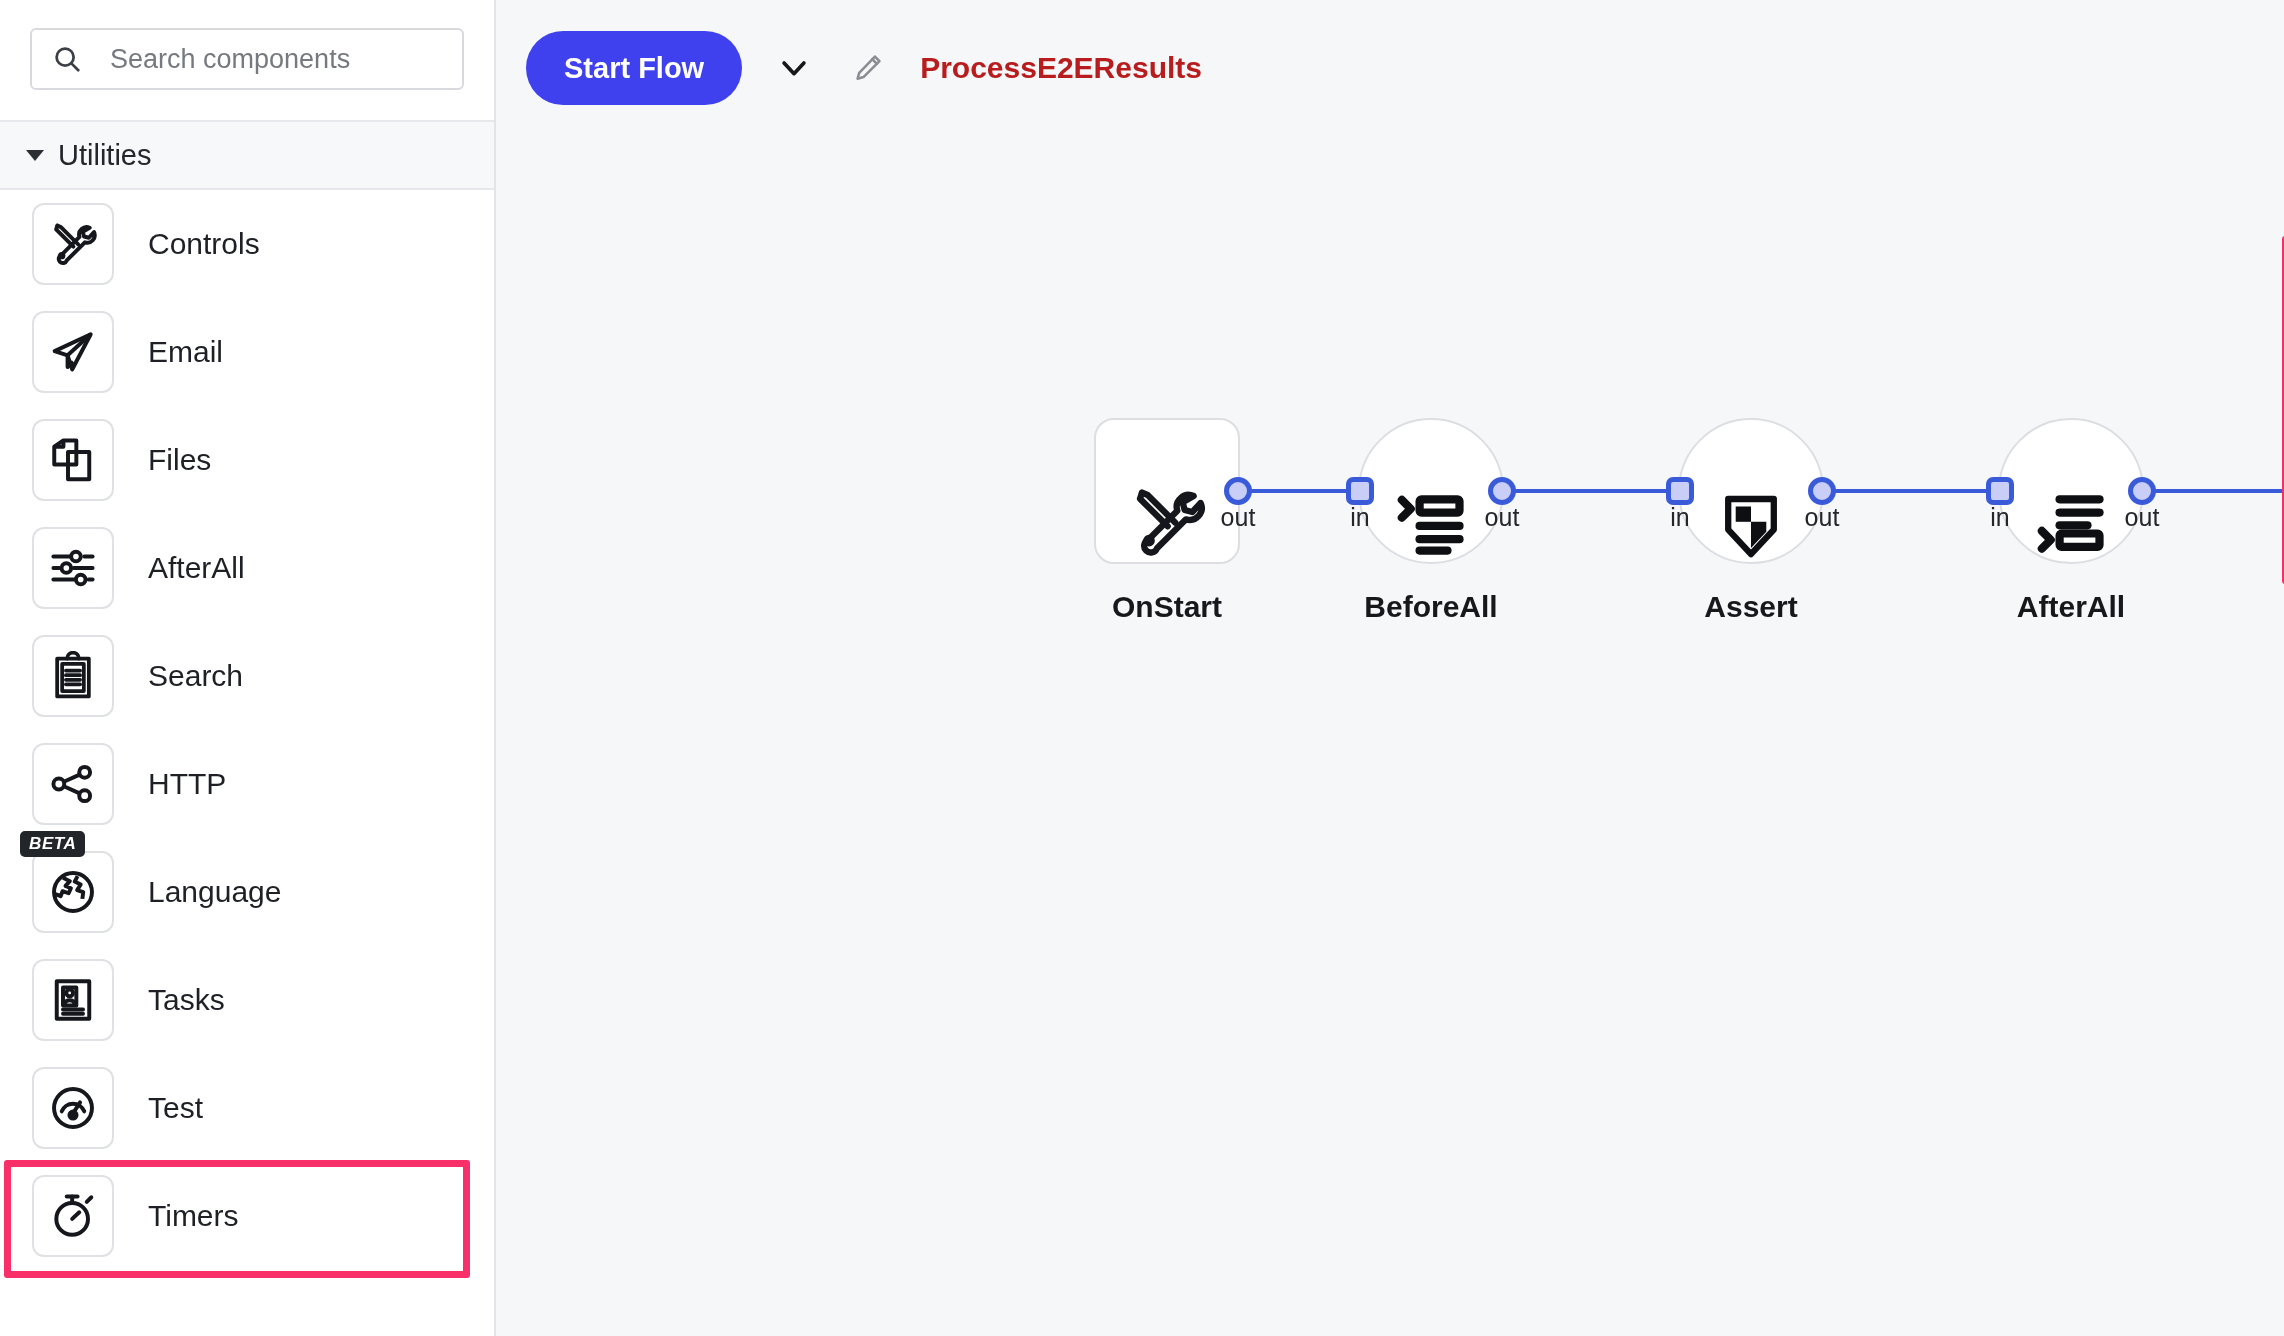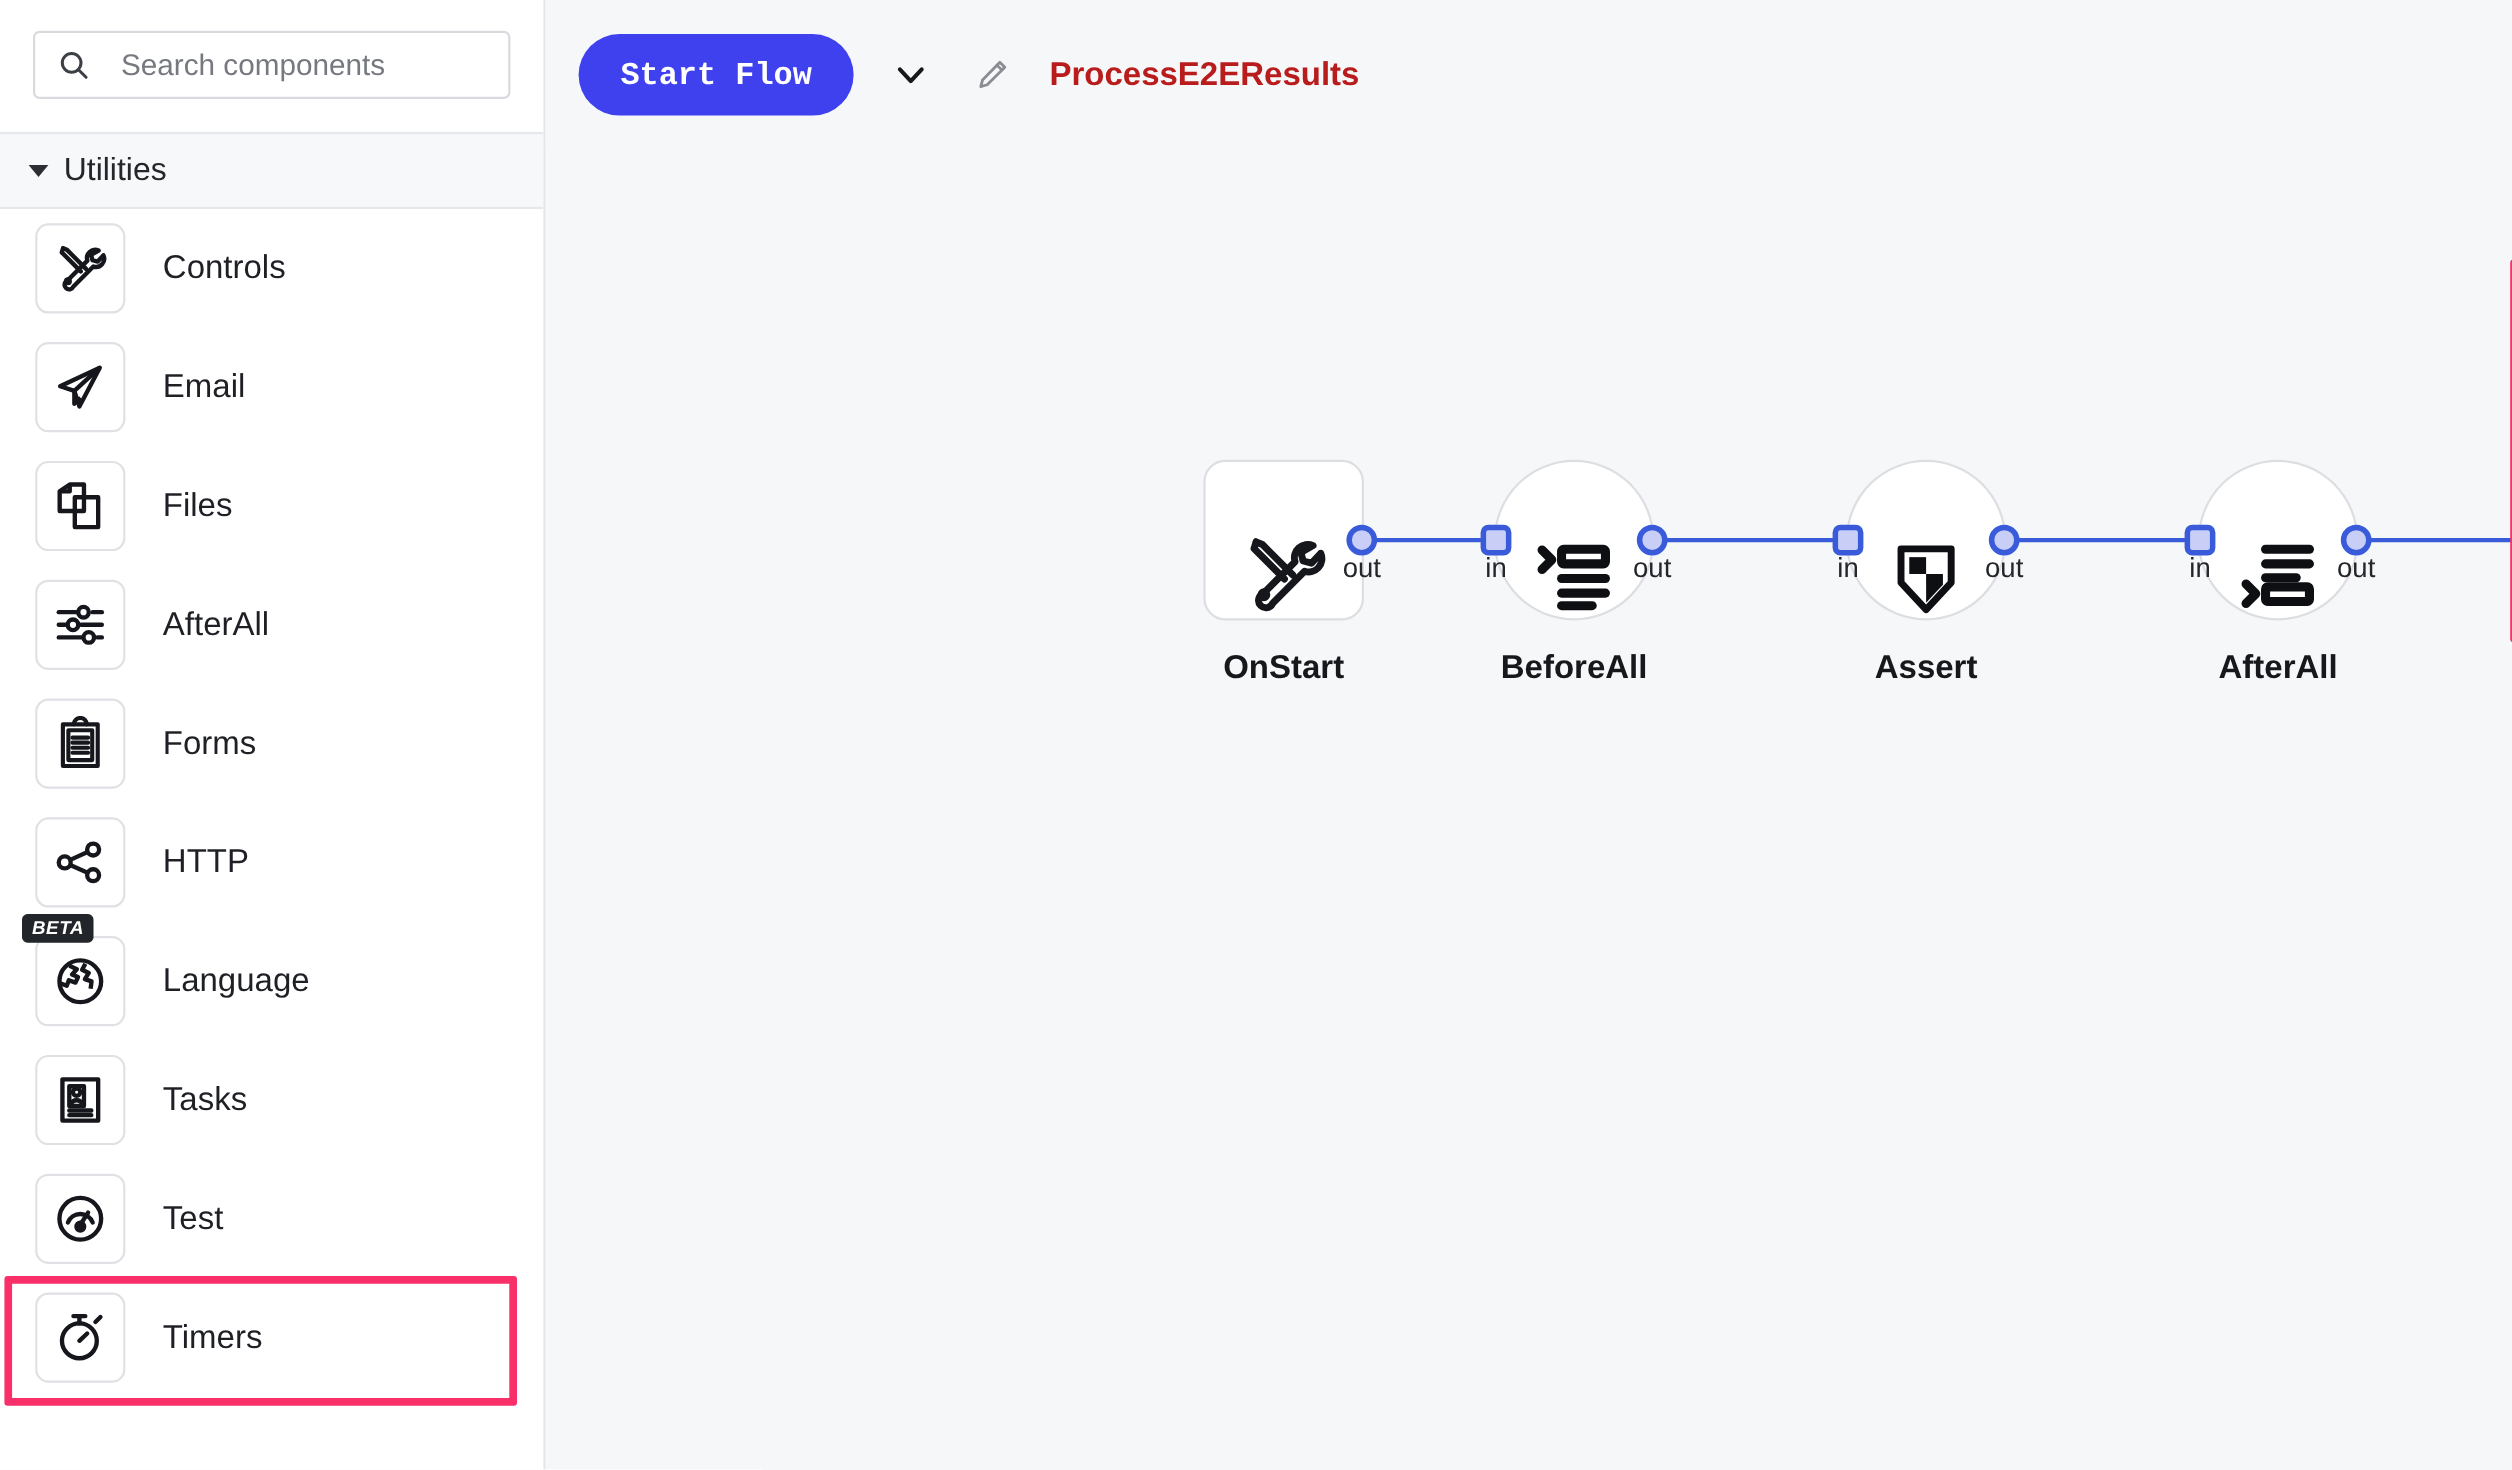--- a/index.html
+++ b/index.html
@@ -89,21 +89,21 @@
   
   .main { flex: 1 1 auto; position: relative; background: #f6f7f9; height: 1336px; overflow: hidden; }
   .topbar {
     height: 136px; display: flex; align-items: center;
     gap: 30px; padding-left: 30px;
     background: #f6f7f9;
   }
   .start-btn {
     background: #3f41ef; color: #fff;
     border: none; border-radius: 999px;
-    font-family: Liberation Mono, monospace;
+    font-family: Liberation Sans, sans-serif;
     font-size: 29px; font-weight: bold;
     padding: 0 38px; height: 74px;
     cursor: pointer; white-space: nowrap;
   }
   .chevron-btn {
     background: transparent; border: none; cursor: pointer;
     display: flex; align-items: center; justify-content: center;
     width: 44px; height: 44px; padding: 0;
   }
   .pencil-btn {
@@ -245,21 +245,21 @@
           <svg width="50" height="50" viewBox="0 0 24 24" fill="none" stroke="#15171c" stroke-width="1.8" stroke-linejoin="round" stroke-linecap="round">
             <rect x="4.4" y="3.6" width="15.2" height="18.2"></rect>
             <path d="M9.2 3.6 a2.8 2.8 0 0 1 5.6 0"></path>
             <rect x="6.8" y="6.2" width="10.4" height="13"></rect>
             <line x1="8.6" y1="9.4" x2="15.4" y2="9.4"></line>
               <line x1="8.6" y1="11.6" x2="15.4" y2="11.6"></line>
             <line x1="8.6" y1="13.8" x2="15.4" y2="13.8"></line>
               <line x1="8.6" y1="16" x2="15.4" y2="16"></line>
           </svg>
         </span>
-        <span class="comp-label">Forms</span>
+        <span class="comp-label">Search</span>
       </div>
 
       <div class="comp-item">
         <span class="comp-icon">
           <svg width="50" height="50" viewBox="0 0 24 24" fill="none" stroke="#15171c" stroke-width="1.9">
             <circle cx="5.2" cy="12" r="2.6"></circle>
               <circle cx="17.6" cy="6.4" r="2.6"></circle>
               <circle cx="17.6" cy="17.6" r="2.6"></circle>
             <line x1="7.6" y1="10.9" x2="15.2" y2="7.5"></line>
               <line x1="7.6" y1="13.1" x2="15.2" y2="16.5"></line>

